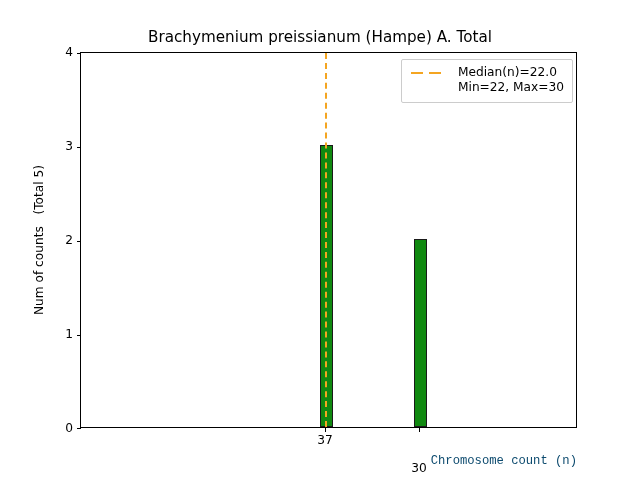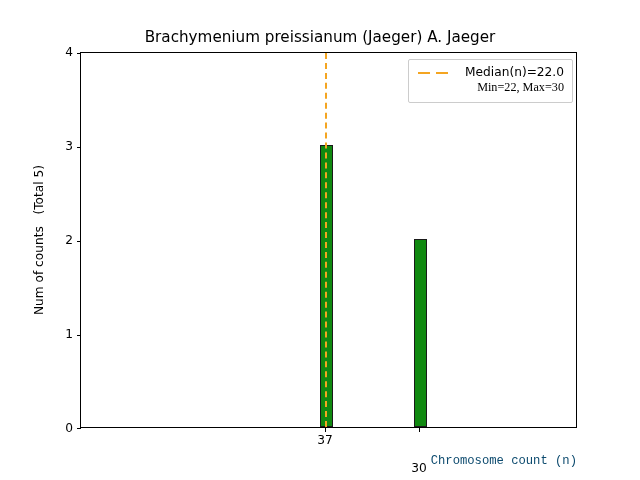--- a/index.html
+++ b/index.html
@@ -162,28 +162,28 @@
   #legend-sample span.d1 { left: 1px;  width: 12px; }
   #legend-sample span.d2 { left: 19px; width: 12px; }
   #legend-text {
     font-size: 12.2px;
     line-height: 15.5px;
     color: #000000;
     white-space: nowrap;
     text-align: left;
   }
   #legend-text div { display: block; }
-  #legend-line2 { text-align: right; font-family: Liberation Serif, serif; }
+  #legend-line2 { text-align: right; }
 </style>
 </head>
 <body>
 
 <div id="figure">
 
-  <div id="chart-title">Brachymenium preissianum (Jaeger) A. Jaeger</div>
+  <div id="chart-title">Brachymenium preissianum (Hampe) A. Total</div>
 
   <div id="ylabel">Num of counts   (Total 5)</div>
 
   <div class="ytick-label" style="top:46px;">4</div>
   <div class="ytick-label" style="top:140px;">3</div>
   <div class="ytick-label" style="top:234px;">2</div>
   <div class="ytick-label" style="top:328px;">1</div>
   <div class="ytick-label" style="top:422px;">0</div>
 
   <div class="xtick-mark" style="left:325px;"></div>

